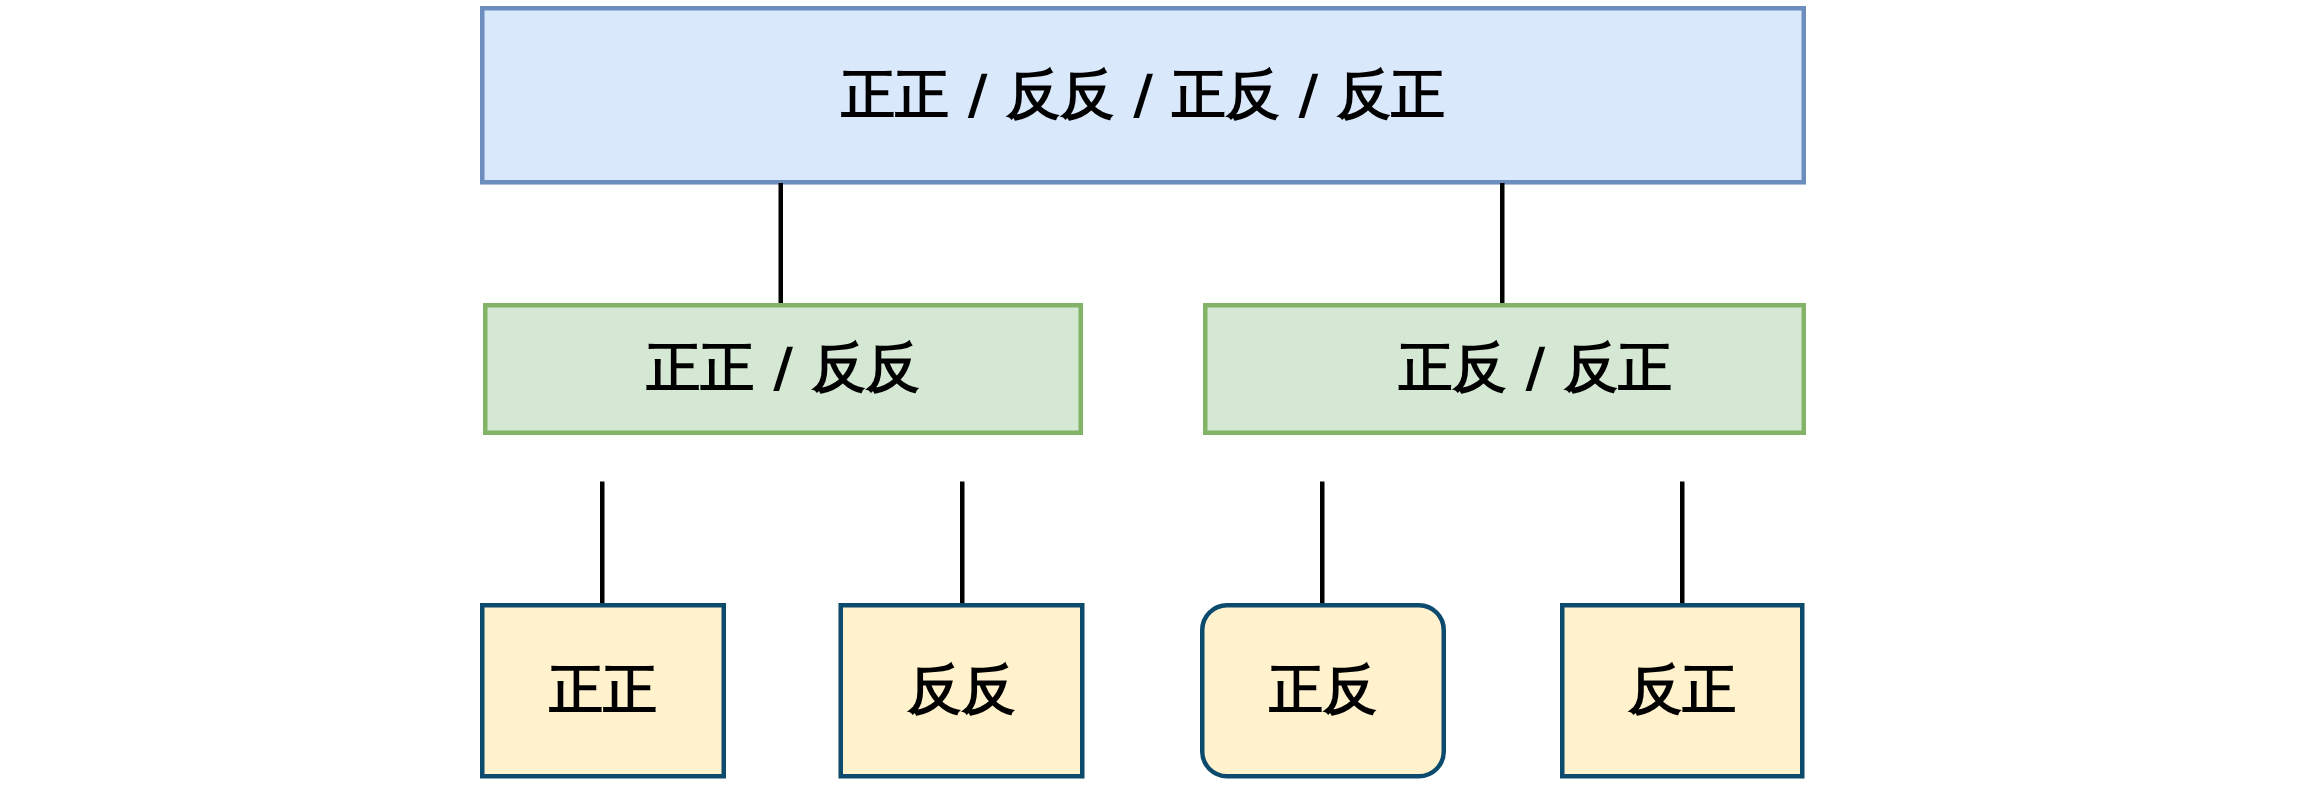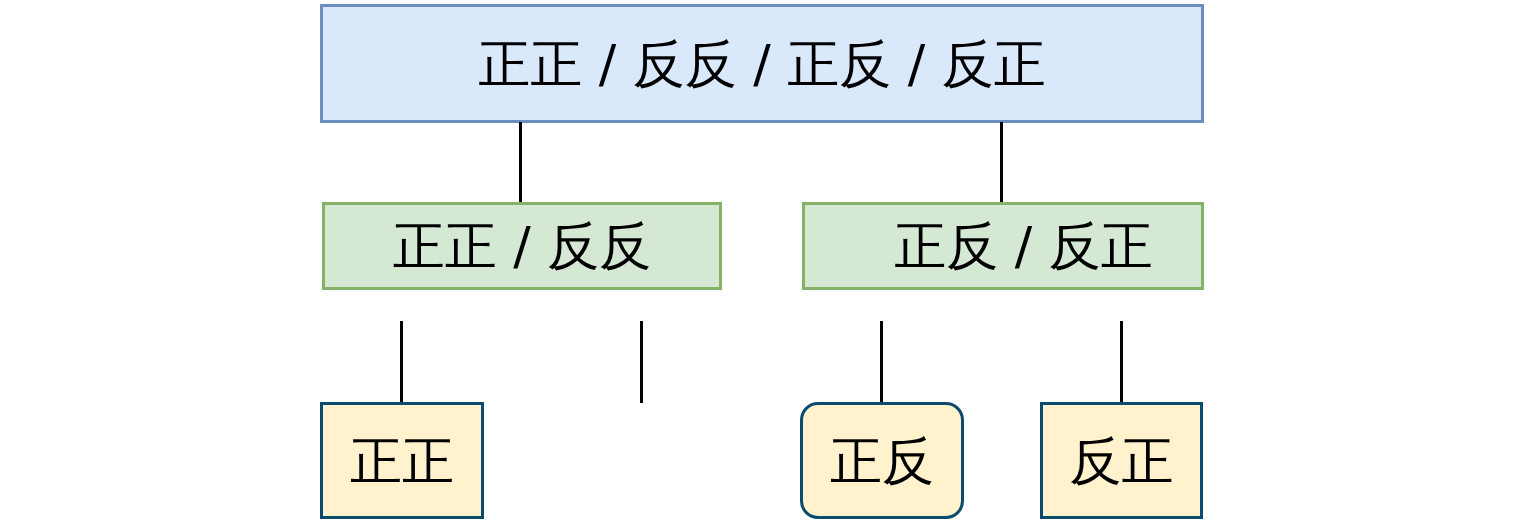--- a/index.html
+++ b/index.html
@@ -15,24 +15,25 @@
     background: #ffffff;
     overflow: hidden;
   }
   .node {
     position: absolute;
     box-sizing: border-box;
     display: flex;
     align-items: center;
     justify-content: center;
     color: #000000;
-    font-size: 52px;
+    font-size: 36px;
     line-height: 1;
     text-align: center;
     white-space: nowrap;
+    font-weight: bold;
   }
   .root {
     left: 320px;  top: 4px;
     width: 884px; height: 119px;
     background: #dae8fc;
     border: 3px solid #6c8ebf;
   }
   .branch {
     top: 202px;
     height: 88px;
@@ -77,16 +78,17 @@
 
   <div class="node branch b-left">正正 / 反反</div>
   <div class="node branch b-right">正反 / 反正</div>
 
   <div class="connector bot c-leaf-1"></div>
   <div class="connector bot c-leaf-2"></div>
   <div class="connector bot c-leaf-3"></div>
   <div class="connector bot c-leaf-4"></div>
 
   <div class="node leaf l1">正正</div>
+  <div class="node leaf l2">反反</div>
   <div class="node leaf l3">正反</div>
   <div class="node leaf l4">反正</div>
 
 </div>
 
 </body></html>

